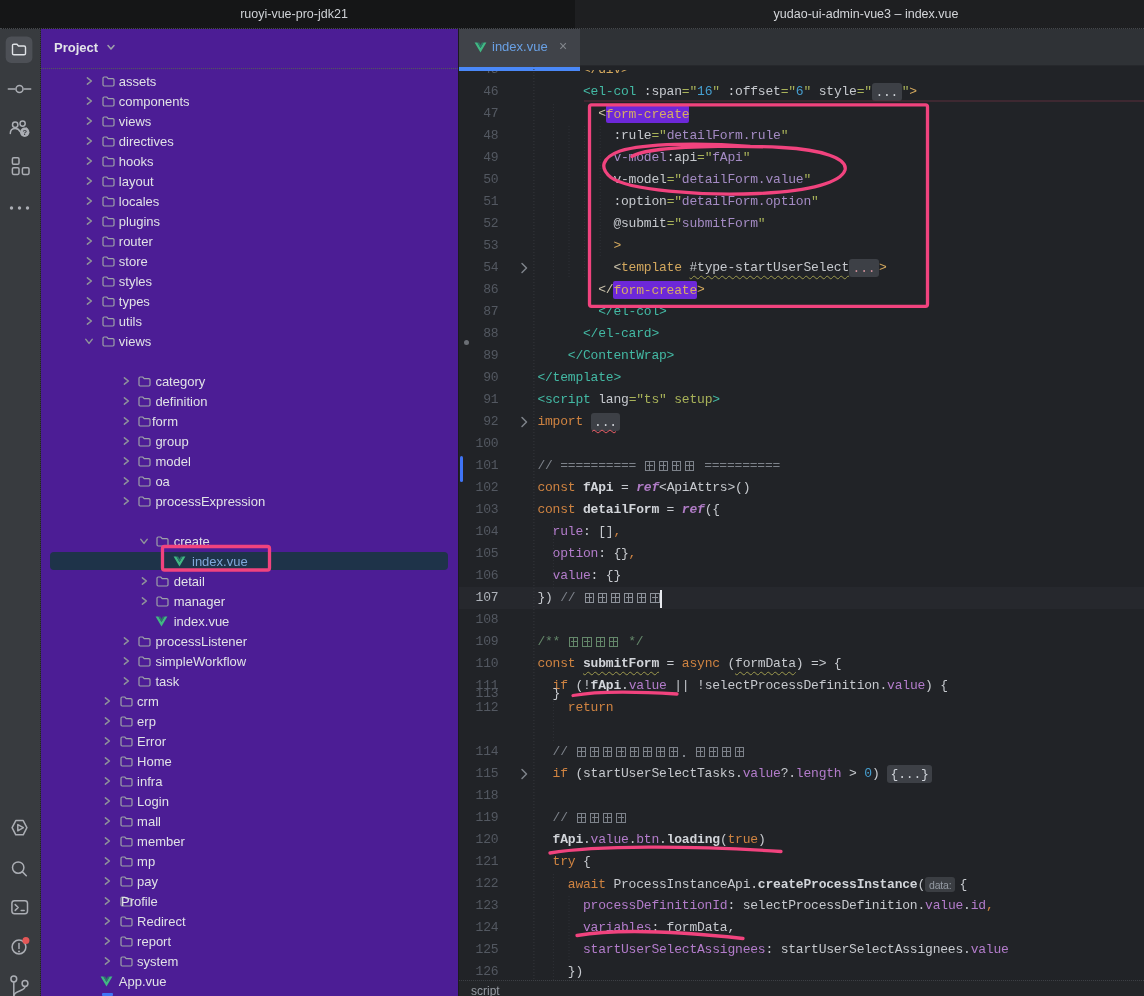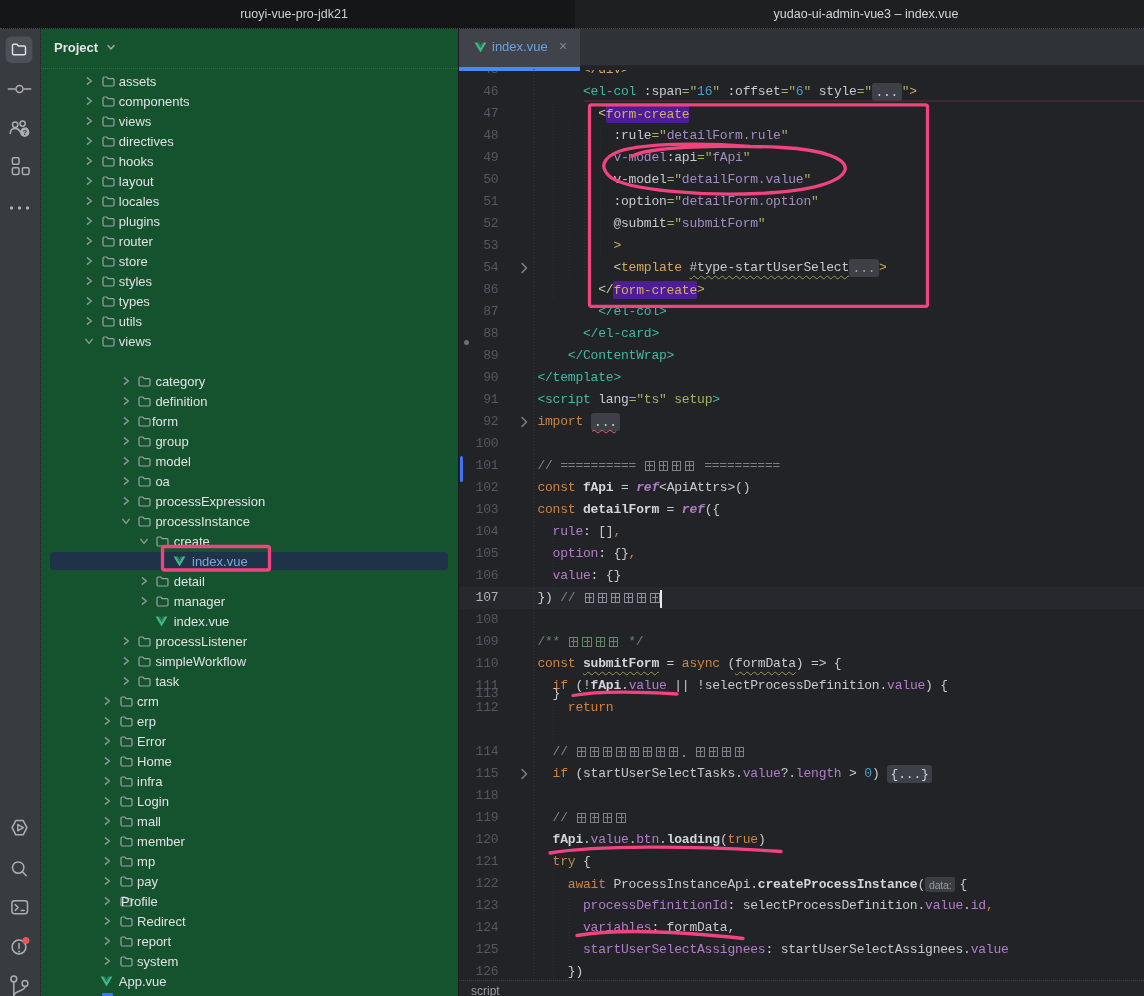--- a/index.html
+++ b/index.html
@@ -5,39 +5,39 @@
 #page{position:relative;width:1144px;height:996px;overflow:hidden;
   font-family:"Liberation Sans",sans-serif;-webkit-font-smoothing:antialiased}
 .abs{position:absolute}
 
 #tbl{left:0;top:0;width:575px;height:29px;background:#151617}
 #tbr{left:575px;top:0;width:569px;height:29px;background:#1e1f21}
 .ttxt{top:0;height:28px;line-height:29px;font-size:12.5px;color:#cfd2d6;text-align:center}
 
 #strip{left:0;top:29px;width:41px;height:967px;background:#383b3f;border-right:1px dotted #1f2124}
 
-#panel{left:41px;top:29px;width:417px;height:967px;background:#14532d;overflow:hidden}
+#panel{left:41px;top:29px;width:417px;height:967px;background:#4c1d95;overflow:hidden}
 #phead{position:absolute;left:0;top:0;width:417px;height:40px;border-bottom:1px dotted #54575b}
 #ptitle{position:absolute;left:13px;top:11px;font-size:13px;font-weight:700;color:#e2e4e8}
 .trow{position:absolute;left:0;width:417px;height:20px}
 .tsel{position:absolute;left:9px;top:522.5px;width:398px;height:18.5px;background:#1e3349;border-radius:4px}
 .tlab{position:absolute;top:2px;height:17px;line-height:17px;font-size:13px;color:#e0e2e6;white-space:nowrap}
 
 #ed{left:458px;top:29px;width:686px;height:967px;background:#212327}
 #caretline{position:absolute;left:0;top:558px;width:686px;height:22px;background:#26282d}
 .crow{position:absolute;left:0;width:686px;height:22px;line-height:22px;
   font-family:"Liberation Mono",monospace;font-size:13px;letter-spacing:-0.2px;white-space:pre;color:#c6c9ce}
 .num{position:absolute;right:645.6px;top:0;color:#535861;text-align:right}
 .numc{color:#aeb3ba}
 .code{position:absolute;left:79.4px;top:0}
 .w{color:#c6c9ce}.o{color:#cf8341}.l{color:#a8b259}.v{color:#a48bc4}.p{color:#b37ccb}
 .t{color:#43b9a4}.g{color:#d3a85e}.gb{color:#cbc3ac}.b{color:#469fd0}.c{color:#7d828a}
 .d{color:#64876a}.wb{color:#d2d5da;font-weight:700}
 .pi{color:#b07cc6;font-style:italic;font-weight:700}
-.hl{background:#4c1d95;color:#d6ad62;border-radius:2px;padding:1.5px 0}
+.hl{background:#6d28d9;color:#d6ad62;border-radius:2px;padding:1.5px 0}
 .fold{background:#3d4046;color:#ced2d8;border-radius:3px;padding:1.5px 3.5px}
 .foldp{background:#3d4046;color:#cb8d96;border-radius:3px;padding:1.5px 3.5px}
 .inlay{background:#3b3e43;color:#949aa3;border-radius:3px;padding:1.5px 4px;
   font-size:10.5px;font-family:"Liberation Sans",sans-serif;margin-right:4px}
 .wavy{text-decoration:underline;text-decoration-style:wavy;text-decoration-color:#9d9a4e;
   text-decoration-thickness:1px;text-underline-offset:3.5px}
 
 .cj{display:inline-block;width:13.2px;height:22px;position:relative;vertical-align:top}
 .cj::before{content:"";position:absolute;left:1.5px;right:2.5px;top:5.5px;bottom:6.5px;
   border:1px solid var(--k);background:linear-gradient(var(--k),var(--k)) center/1px 100% no-repeat}
@@ -294,29 +294,20 @@
         <span class="tlab" style="left:114.4px;color:#e0e2e6">oa</span>
       </div>
       <div class="trow" style="top:462px">
         <svg class="abs" style="left:79.6px;top:5px" width="10" height="10" viewBox="0 0 10 10">
           <path d="M3.4 1.8L7.4 5L3.4 8.2" fill="none" stroke="#90949b" stroke-width="1.5" stroke-linecap="round" stroke-linejoin="round"></path>
         </svg>
         <svg class="abs" style="left:97.1px;top:4.5px" width="13" height="11" viewBox="0 0 13 11">
           <path d="M1 2.2C1 1.5 1.5 1 2.2 1H4.8L6.2 2.6H10.8C11.5 2.6 12 3.1 12 3.8V8.8C12 9.5 11.5 10 10.8 10H2.2C1.5 10 1 9.5 1 8.8Z" fill="none" stroke="#9da1a8" stroke-width="1.2"></path>
         </svg>
         <span class="tlab" style="left:114.4px;color:#e0e2e6">processExpression</span>
-      </div>
-      <div class="trow" style="top:482px">
-        <svg class="abs" style="left:79.6px;top:5px" width="10" height="10" viewBox="0 0 10 10">
-          <path d="M1.8 3.4L5 7.4L8.2 3.4" fill="none" stroke="#90949b" stroke-width="1.5" stroke-linecap="round" stroke-linejoin="round"></path>
-        </svg>
-        <svg class="abs" style="left:97.1px;top:4.5px" width="13" height="11" viewBox="0 0 13 11">
-          <path d="M1 2.2C1 1.5 1.5 1 2.2 1H4.8L6.2 2.6H10.8C11.5 2.6 12 3.1 12 3.8V8.8C12 9.5 11.5 10 10.8 10H2.2C1.5 10 1 9.5 1 8.8Z" fill="none" stroke="#9da1a8" stroke-width="1.2"></path>
-        </svg>
-        <span class="tlab" style="left:114.4px;color:#e0e2e6">processInstance</span>
       </div>
       <div class="trow" style="top:502px">
         <svg class="abs" style="left:97.9px;top:5px" width="10" height="10" viewBox="0 0 10 10">
           <path d="M1.8 3.4L5 7.4L8.2 3.4" fill="none" stroke="#90949b" stroke-width="1.5" stroke-linecap="round" stroke-linejoin="round"></path>
         </svg>
         <svg class="abs" style="left:115.4px;top:4.5px" width="13" height="11" viewBox="0 0 13 11">
           <path d="M1 2.2C1 1.5 1.5 1 2.2 1H4.8L6.2 2.6H10.8C11.5 2.6 12 3.1 12 3.8V8.8C12 9.5 11.5 10 10.8 10H2.2C1.5 10 1 9.5 1 8.8Z" fill="none" stroke="#9da1a8" stroke-width="1.2"></path>
         </svg>
         <span class="tlab" style="left:132.7px;color:#e0e2e6">create</span>
       </div>

